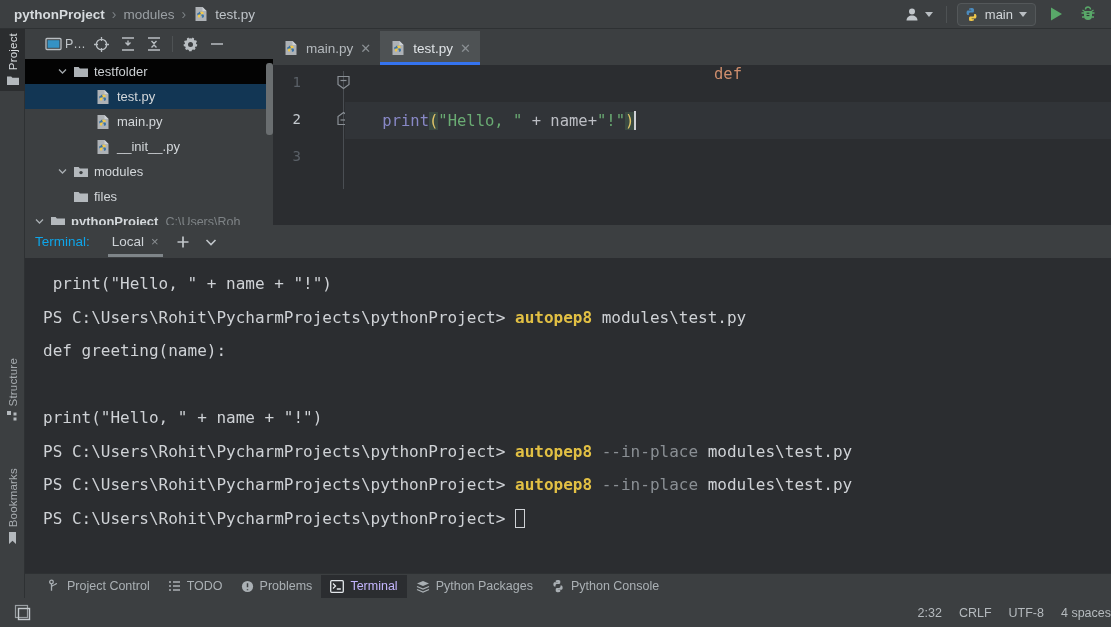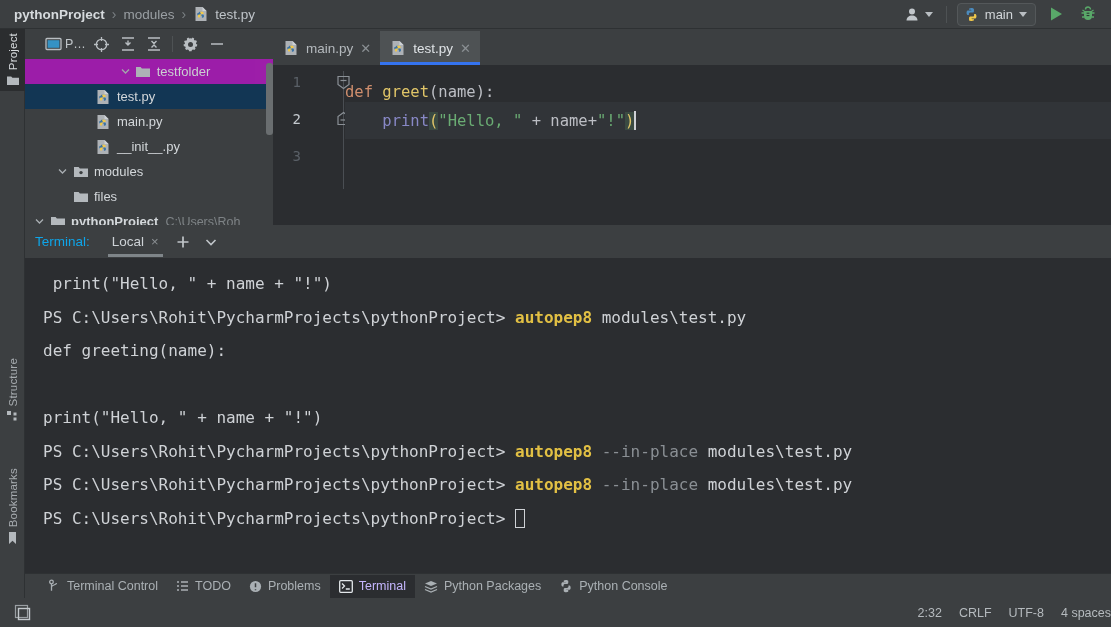--- a/index.html
+++ b/index.html
@@ -280,21 +280,21 @@
       <div class="pp-btn">
         <span>
           <svg width="16" height="4" viewBox="0 0 16 4">
               <path d="M2 2h12" stroke="#b9bec2" stroke-width="1.5"></path>
             </svg>
         </span>
       </div>
     </div>
 
     <div class="tree" id="tree-root">
-      <div class="trow" style="padding-left: 33px; background: #a21caf; opacity: 0.95; justify-content: center;">
+      <div class="trow" style="padding-left: 33px; background: #000000; opacity: 0.95;">
           <span class="arrow">
             <svg width="9" height="7" viewBox="0 0 9 7">
               <path d="M1 1.5L4.5 5 8 1.5" stroke="#a9aeb2" stroke-width="1.3" fill="none"></path>
             </svg>
           </span>
           <span class="ico">
             <svg width="16" height="13" viewBox="0 0 16 13">
               <path d="M1 2h4.6l1.3 1.4H15V12H1z" fill="#b4b9bd"></path>
             </svg>
           </span>
@@ -419,21 +419,21 @@
           <svg width="15" height="15" viewBox="0 0 15 15">
             <path d="M2 13.5h11v-8L7.5 1.5 2 5.5z" fill="none" stroke="#8a9096" stroke-width="1.2"></path>
             <path d="M4.5 9h6" stroke="#8a9096" stroke-width="1.2"></path>
           </svg>
         </div>
       <div class="lnum" style="top: 9px;">1</div>
           <div class="lnum cur" style="top: 46px;">2</div>
           <div class="lnum" style="top: 83px;">3</div>
         </div>
       <div class="code" id="code-root">
-          <div class="cline" style="top: 8px;"><span class="k-def">def</span><span class="k-plain"> </span><span class="k-fn">greet</span><span class="k-plain">(name):</span></div>
+          <div class="cline" style="top: 0px; flex-direction: column;"><span class="k-def">def</span><span class="k-plain"> </span><span class="k-fn">greet</span><span class="k-plain">(name):</span></div>
           <div class="cline hl" style="top: 37px;"><span class="k-plain">    </span><span class="k-builtin">print</span><span class="k-paren-hl">(</span><span class="k-str">"Hello, "</span><span class="k-plain"> + name+</span><span class="k-str">"!"</span><span class="k-paren-hl">)</span><span class="caret-bar"></span></div>
           <div class="cline" style="top: 74px;"></div>
         </div>
     </div>
 
   </div>
 
   <div class="term-panel">
     <div class="term-header">
       <span class="ttl">Terminal:</span>
@@ -466,21 +466,21 @@
   </div>
 
   <div class="bottombar">
     <div class="bw">
       <span>
         <svg width="13" height="14" viewBox="0 0 13 14">
           <circle cx="3.5" cy="3" r="1.8" fill="none" stroke="#aab0b4" stroke-width="1.3"></circle>
           <path d="M3.5 4.8v7M3.5 8c0-2.5 5-1.5 5-4" stroke="#aab0b4" stroke-width="1.3" fill="none"></path>
         </svg>
       </span>
-      <span class="lbl">Terminal Control</span>
+      <span class="lbl">Project Control</span>
     </div>
     <div class="bw">
       <span>
         <svg width="13" height="12" viewBox="0 0 13 12">
           <path d="M1 2h2M1 6h2M1 10h2M5 2h7M5 6h7M5 10h7" stroke="#aab0b4" stroke-width="1.4"></path>
         </svg>
       </span>
       <span class="lbl">TODO</span>
     </div>
     <div class="bw">

